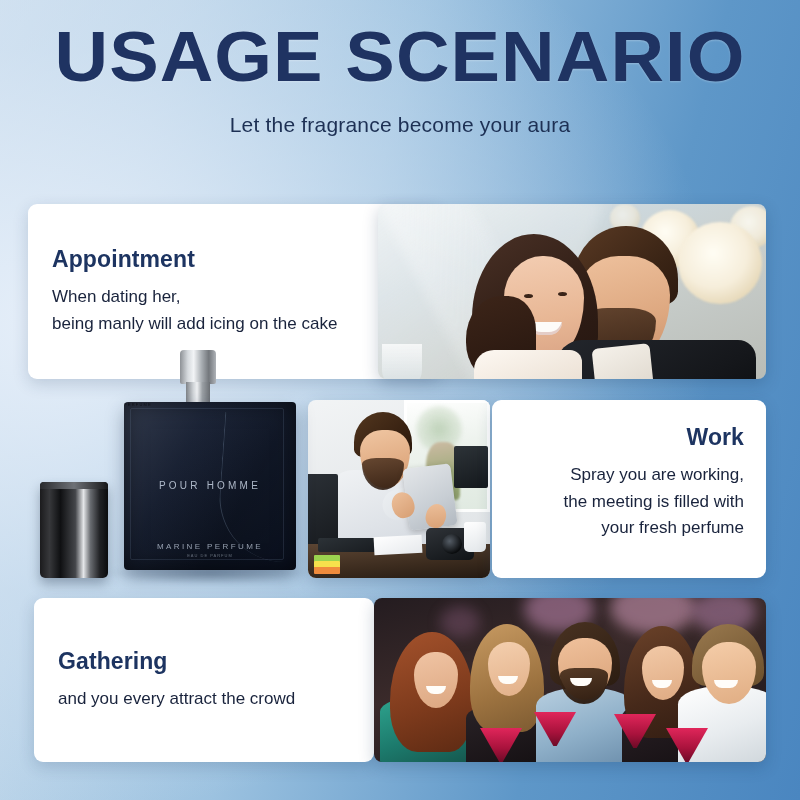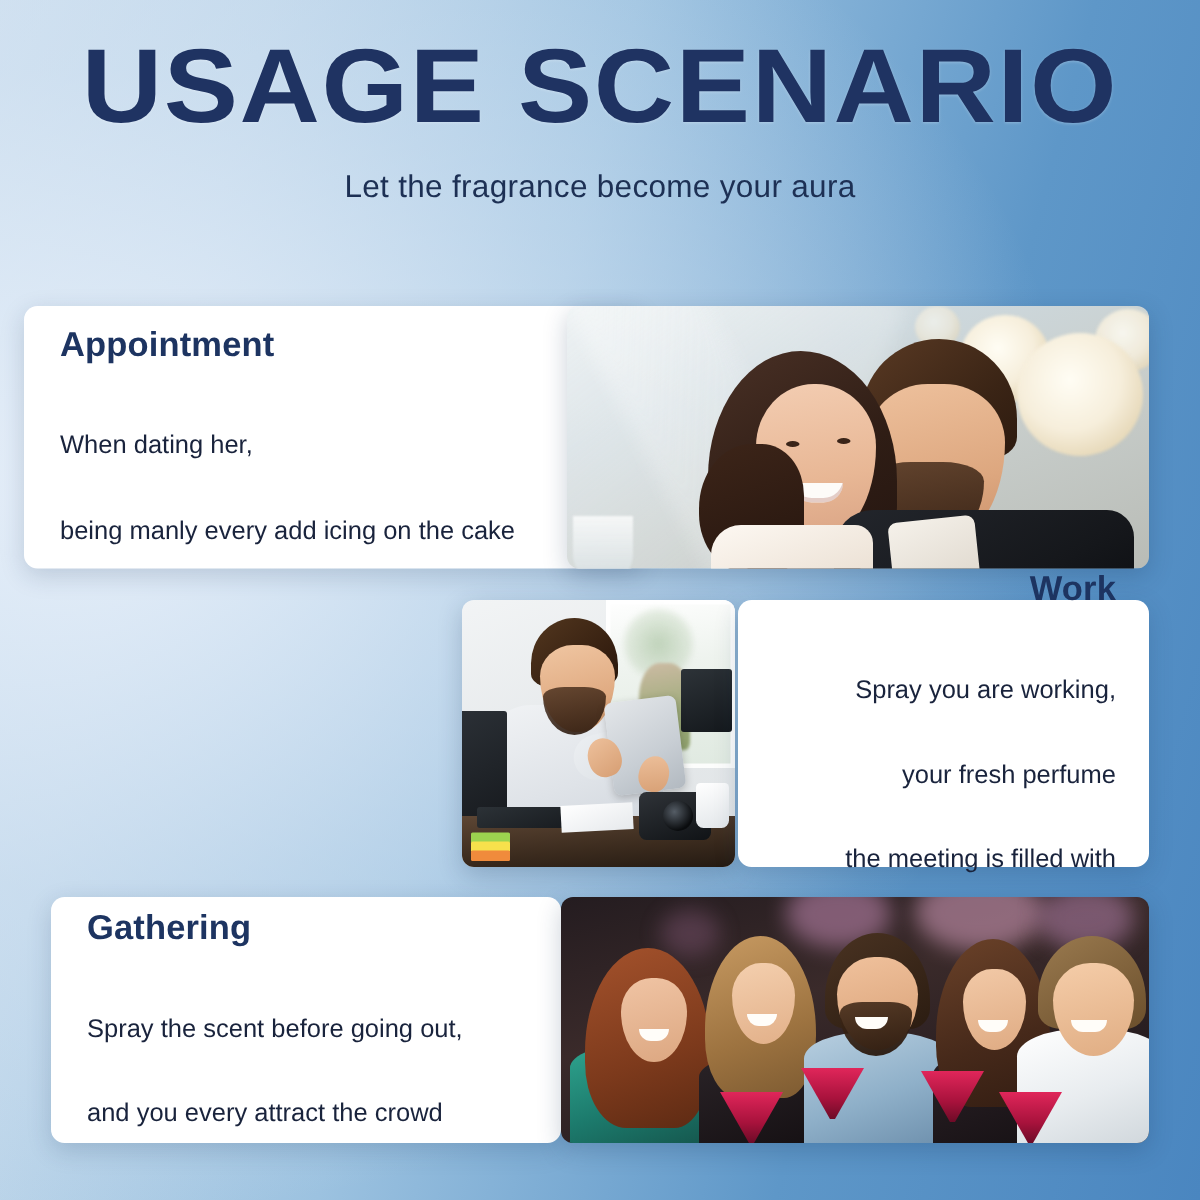--- a/index.html
+++ b/index.html
@@ -64,24 +64,24 @@
     font-weight: 700;
     color: #1d3461;
     margin: 0 0 11px 0;
     letter-spacing: 0.1px;
   }
   .card-body {
     font-size: 17px;
     color: #19233c;
     line-height: 1.55;
   }
-  .card-body div { white-space: nowrap; margin-top: 30px; }
+  .card-body div { white-space: nowrap; }
 
   .card-appointment {
-    left: 16px; top: 204px;
+    left: 28px; top: 204px;
     width: 412px; height: 175px;
     padding: 0 26px 0 24px;
   }
   .card-work {
     left: 492px; top: 400px;
     width: 274px; height: 178px;
     padding: 0 22px 12px 18px;
     text-align: right;
   }
   .card-gathering {
@@ -408,21 +408,21 @@
 
   <div class="header">
     <h1 class="title">USAGE SCENARIO</h1>
     <p class="subtitle">Let the fragrance become your aura</p>
   </div>
 
   <div class="card card-appointment">
     <h2 class="card-title">Appointment</h2>
     <div class="card-body">
       <div>When dating her,</div>
-      <div>being manly every add icing on the cake</div>
+      <div>being manly will add icing on the cake</div>
     </div>
   </div>
 
   <div class="photo photo-appointment">
     <div class="ph-canvas">
       <div class="p1-bg"></div>
       <div class="p1-beam"></div>
       <div class="p1-beam b2"></div>
       <div class="p1-bokeh k4"></div>
       <div class="p1-bokeh k1"></div>
@@ -468,29 +468,28 @@
       <div class="p2-sticky s1"></div>
       <div class="p2-sticky s2"></div>
       <div class="p2-sticky s3"></div>
     </div>
   </div>
 
   <div class="card card-work">
     <h2 class="card-title">Work</h2>
     <div class="card-body">
       <div>Spray you are working,</div>
+      <div>the meeting is filled with</div>
       <div>your fresh perfume</div>
-      <div>the meeting is filled with</div>
     </div>
   </div>
 
   <div class="card card-gathering">
     <h2 class="card-title">Gathering</h2>
     <div class="card-body">
-      <div>Spray the scent before going out,</div>
       <div>and you every attract the crowd</div>
     </div>
   </div>
 
   <div class="photo photo-gathering">
     <div class="ph-canvas">
       <div class="p3-bg"></div>
       <div class="p3-glow g4"></div>
       <div class="p3-glow g1"></div>
       <div class="p3-glow g2"></div>
@@ -522,14 +521,27 @@
       <div class="p3-head f5"></div>
       <div class="p3-smile s-5"></div>
 
       <div class="p3-drink d1"></div>
       <div class="p3-drink d2"></div>
       <div class="p3-drink d3"></div>
       <div class="p3-drink d4"></div>
     </div>
   </div>
 
+  <div class="bottle-wrap">
+    <div class="bottle-shadow"></div>
+    <div class="cap"></div>
+    <div class="pump"></div>
+    <div class="pump-neck"></div>
+    <div class="bottle-body">
+      <div class="bottle-curve"></div>
+      <div class="label-pre">PERFUME</div>
+      <div class="label-top">POUR HOMME</div>
+      <div class="label-bottom">MARINE PERFUME</div>
+      <div class="label-bottom-sub">EAU DE PARFUM</div>
+    </div>
+  </div>
 
 </div>
 
 </body></html>

